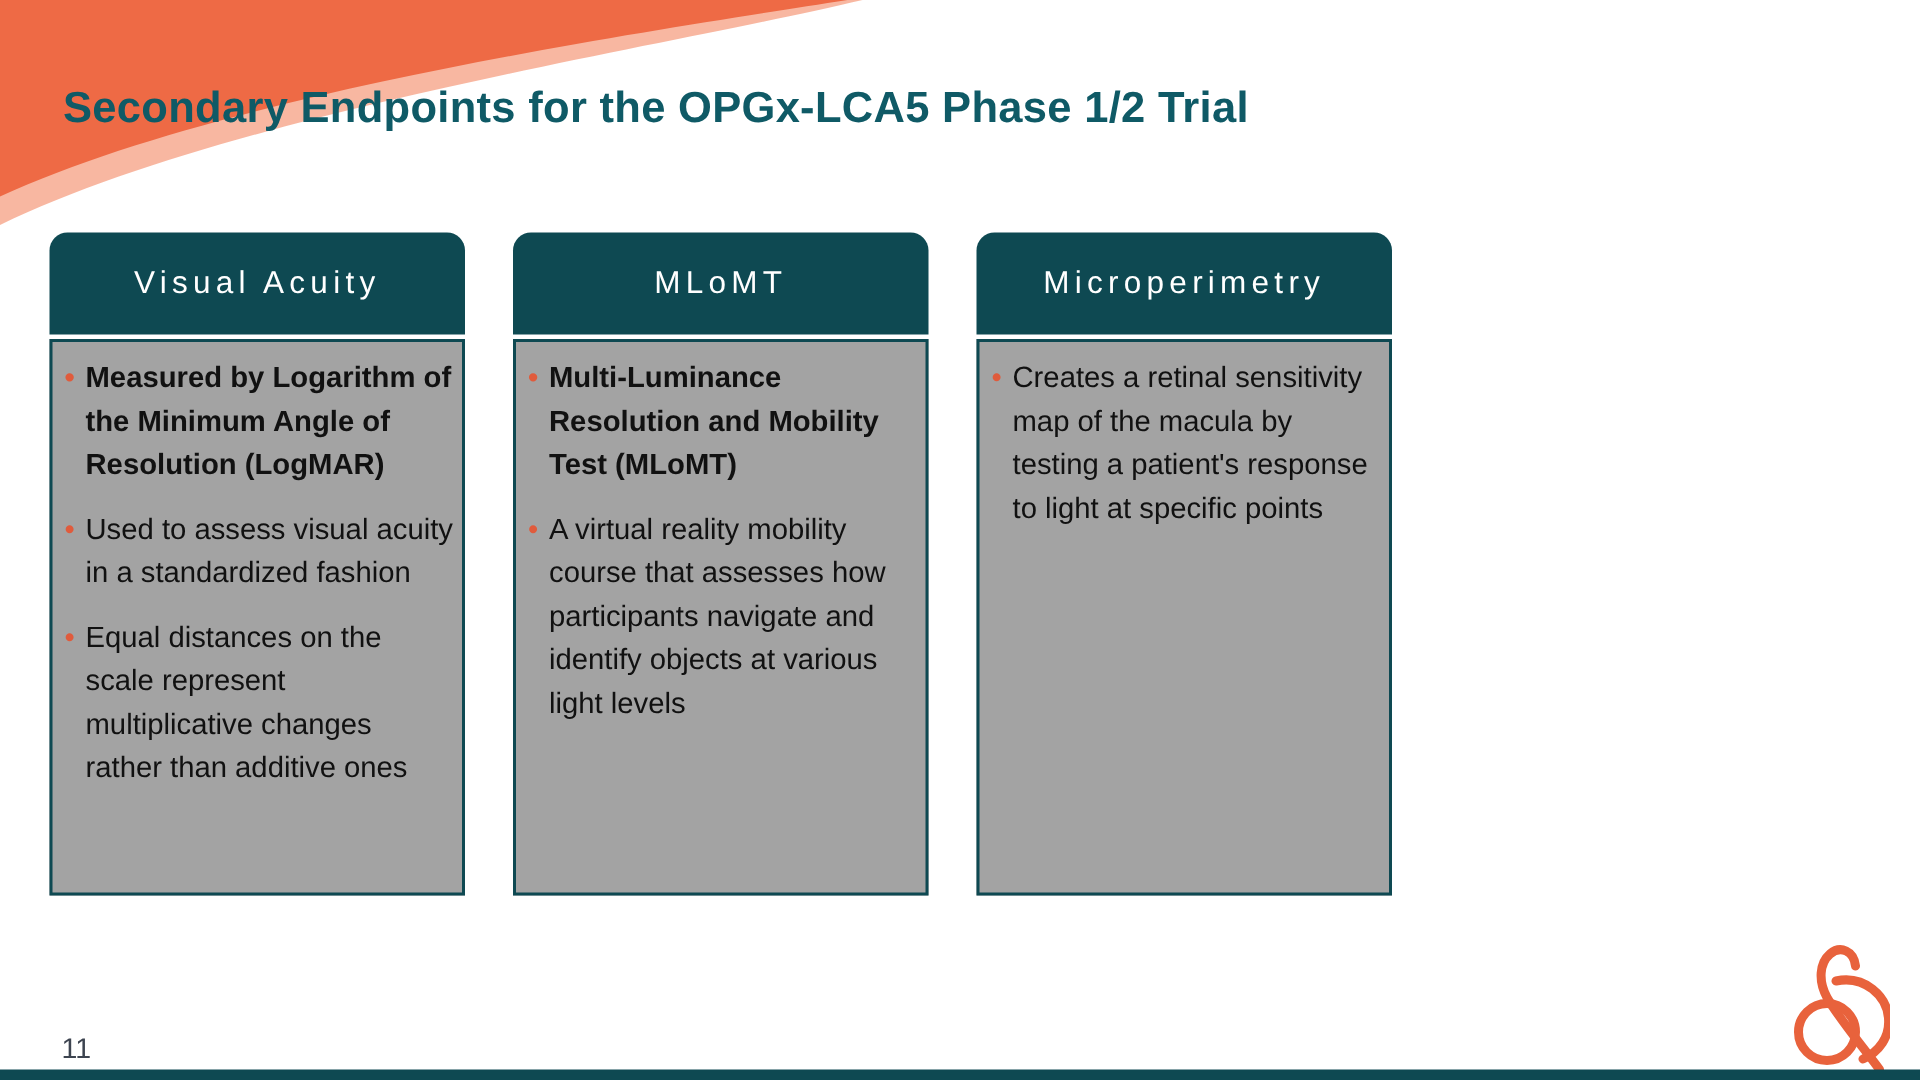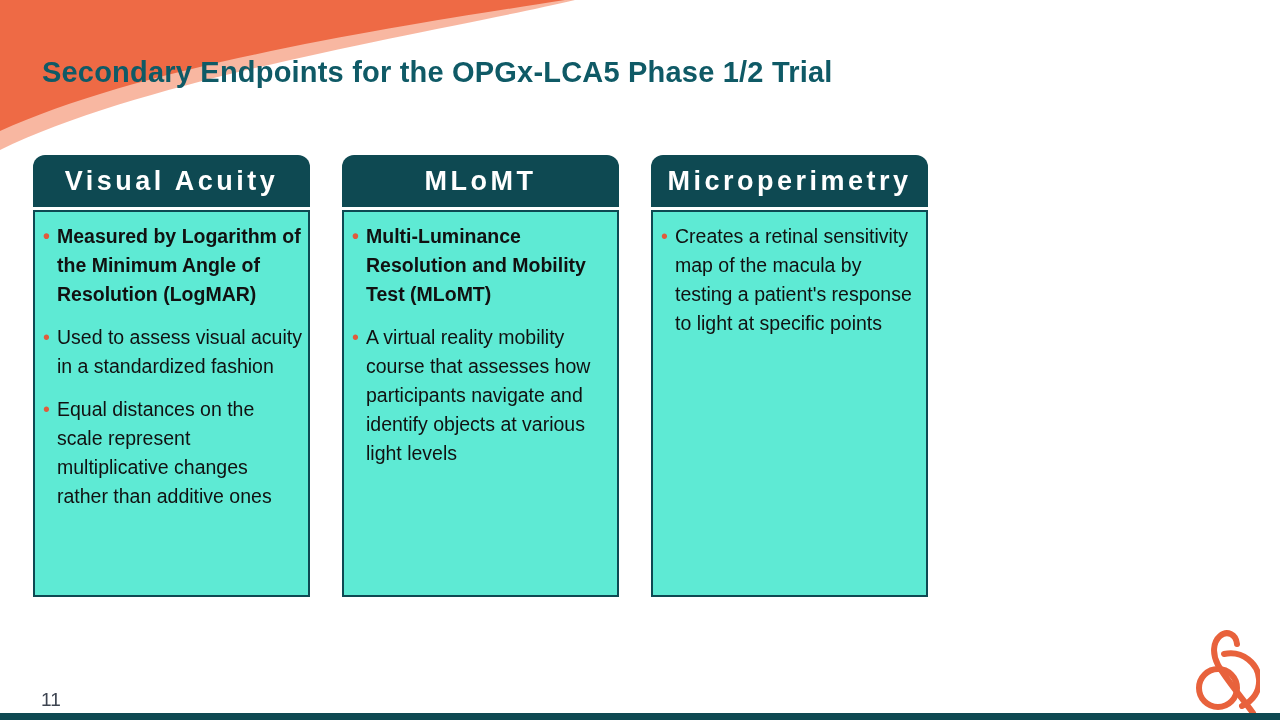--- a/index.html
+++ b/index.html
@@ -25,36 +25,35 @@
   .cards{
     position:absolute;left:33px;top:155px;
     width:1206px;height:442px;
     display:flex;gap:32px;
   }
   .card{
     width:277px;min-width:277px;
     display:flex;flex-direction:column;
   }
   .card-header{
-    height:52px;
+    height:68px;
     background:#0E4952;
     border-radius:12px 12px 0 0;
     color:#ffffff;
-    font-size:27px;
+    font-size:21px;
     letter-spacing:3.5px;
     display:flex;align-items:center;justify-content:center;
     text-align:center;
     white-space:nowrap;
-    font-weight:bold;
   }
   .card-body{
     flex:1;
     margin-top:3px;
     border:2px solid #0E4952;
-    background:#5eead4;
+    background:#a3a3a3;
     padding:10px 6px 0 7px;
     box-sizing:border-box;
   }
   .card-body ul{
     list-style:none;margin:0;padding:0;
   }
   .card-body li{
     position:relative;
     padding-left:15px;
     font-size:19.5px;

